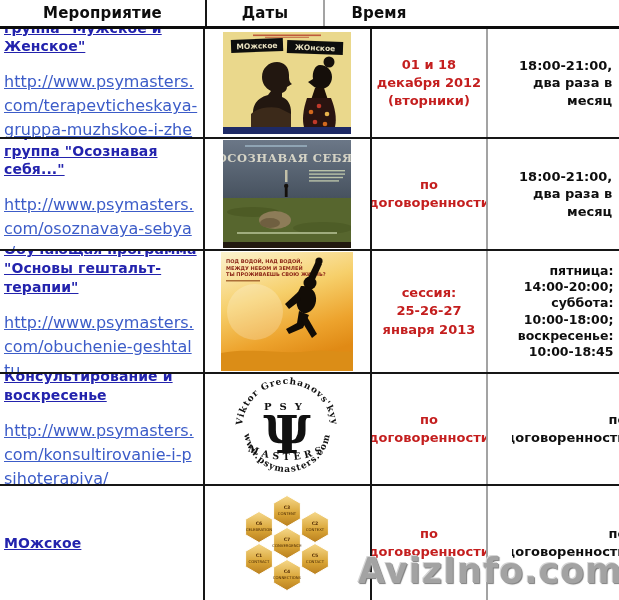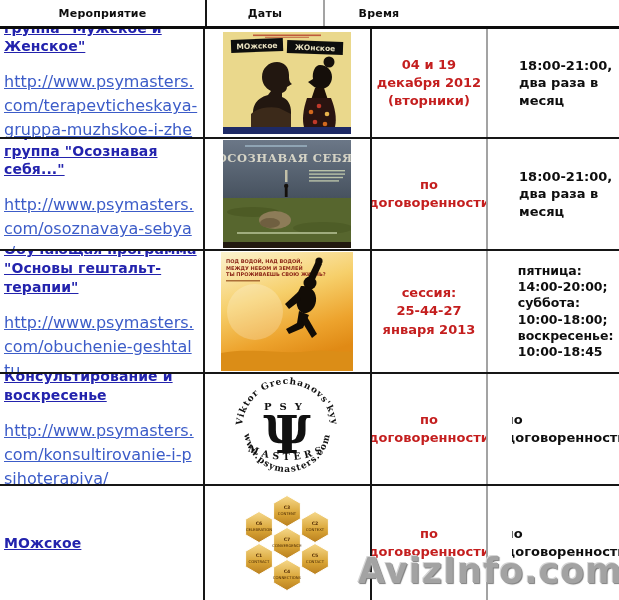--- a/index.html
+++ b/index.html
@@ -6,33 +6,33 @@
   #page{position:relative;width:619px;height:600px;background:#fff;overflow:hidden;
         font-family:"DejaVu Sans","Liberation Sans",sans-serif;}
   .row{display:flex;width:619px;box-sizing:border-box;}
   .cell{box-sizing:border-box;overflow:hidden;}
   .c1{width:207px;border-right:2px solid #161616;}
   .c2{width:169px;border-right:2px solid #161616;}
   .c3{width:118px;border-right:2px solid #a3a3a3;}
   .c4{width:108px;}
   .hrow{height:29px;border-bottom:3px solid #0c0c0c;}
   .hcell{display:flex;align-items:center;justify-content:center;
-         font-size:11px;font-weight:bold;color:#0e0e0e;letter-spacing:.2px;}
+         font-size:15px;font-weight:bold;color:#0e0e0e;letter-spacing:.2px;}
   .r1{height:110px;} .r2{height:112px;} .r3{height:123px;} .r4{height:112px;} .r5{height:114px;}
   .brow{border-bottom:2px solid #161616;}
   .event{display:flex;flex-direction:column;justify-content:center;padding:2px 5px 2px 4px;}
   .title{color:#2323ad;font-weight:bold;font-size:14px;line-height:1.35;
          text-decoration:underline;letter-spacing:.1px;cursor:pointer;}
   .url{color:#3c5cc8;font-size:16px;line-height:1.5;text-decoration:underline;
        word-break:break-all;margin-top:14px;cursor:pointer;}
   .imgcell{display:flex;align-items:center;justify-content:center;}
   .prewrap{white-space:pre-line;}
   .dates{display:flex;align-items:center;justify-content:center;text-align:center;
          color:#c41e1e;font-weight:bold;font-size:13px;line-height:1.4;padding:0 1px;}
-  .time{display:flex;align-items:center;justify-content:center;text-align:left;
+  .time{display:flex;align-items:center;justify-content:center;text-align:right;
         color:#0e0e0e;font-weight:bold;font-size:13px;line-height:1.35;padding:0 1px;margin-left:24px;}
   .time.small{font-size:12.5px;line-height:1.3;}
   #watermark{position:absolute;left:358px;top:551px;font-size:35px;font-weight:bold;
              color:#a3a3a3;letter-spacing:1px;z-index:5;
              text-shadow:-1px -1px 0 #d6d6d6,1px 1px 1px #7d7d7d;}
   svg text{font-family:"DejaVu Sans","Liberation Sans",sans-serif;}
   svg .serif{font-family:"DejaVu Serif","Liberation Serif",serif;}
 </style>
 </head>
 <body>
@@ -76,21 +76,21 @@
           <path d="M84,66 C80,78 79,88 81,95 L112,95 C114,86 112,76 108,66 Z" fill="#2a1410"></path>
           <circle cx="88" cy="80" r="2.3" fill="#d2691e"></circle>
           <circle cx="96" cy="74" r="2.3" fill="#c0392b"></circle>
           <circle cx="104" cy="82" r="2.3" fill="#e8b34b"></circle>
           <circle cx="92" cy="90" r="2.3" fill="#c0392b"></circle>
           <circle cx="102" cy="92" r="2.3" fill="#d2691e"></circle>
         </g>
         <rect x="0" y="95" width="128" height="7" fill="#1e2a66"></rect>
       </svg>
     </div>
-    <div class="cell c3 dates prewrap">04 и 19
+    <div class="cell c3 dates prewrap">01 и 18
 декабря 2012
 (вторники)</div>
     <div class="cell c4 time prewrap">18:00-21:00,
 два раза в
 месяц</div>
   </div>
 
   <div class="row r2 brow">
     <div class="cell c1 event">
       <a class="title">Терапевтическая группа "Осознавая себя..."</a>
@@ -163,21 +163,21 @@
           <circle cx="89" cy="31" r="6.5"></circle>
           <path d="M80,34 C90,33 96,40 95,49 C94,57 88,62 82,61 C76,59 74,50 76,42 Z"></path>
           <path d="M78,59 L88,63 L82,76 L68,82 L65,77 L76,71 Z"></path>
           <path d="M85,63 L96,82 L91,86 L80,68 Z"></path>
           <path d="M77,40 L64,52 L68,57 L80,48 Z"></path>
         </g>
         <path d="M0,101 C30,95 60,103 90,99 C105,97 120,101 132,99 L132,119 L0,119 Z" fill="#db8d17"></path>
       </svg>
     </div>
     <div class="cell c3 dates prewrap">сессия:
-25-44-27
+25-26-27
 января 2013</div>
     <div class="cell c4 time small prewrap">пятница:
 14:00-20:00;
 суббота:
 10:00-18:00;
 воскресенье:
 10:00-18:45</div>
   </div>
 
   <div class="row r4 brow">

